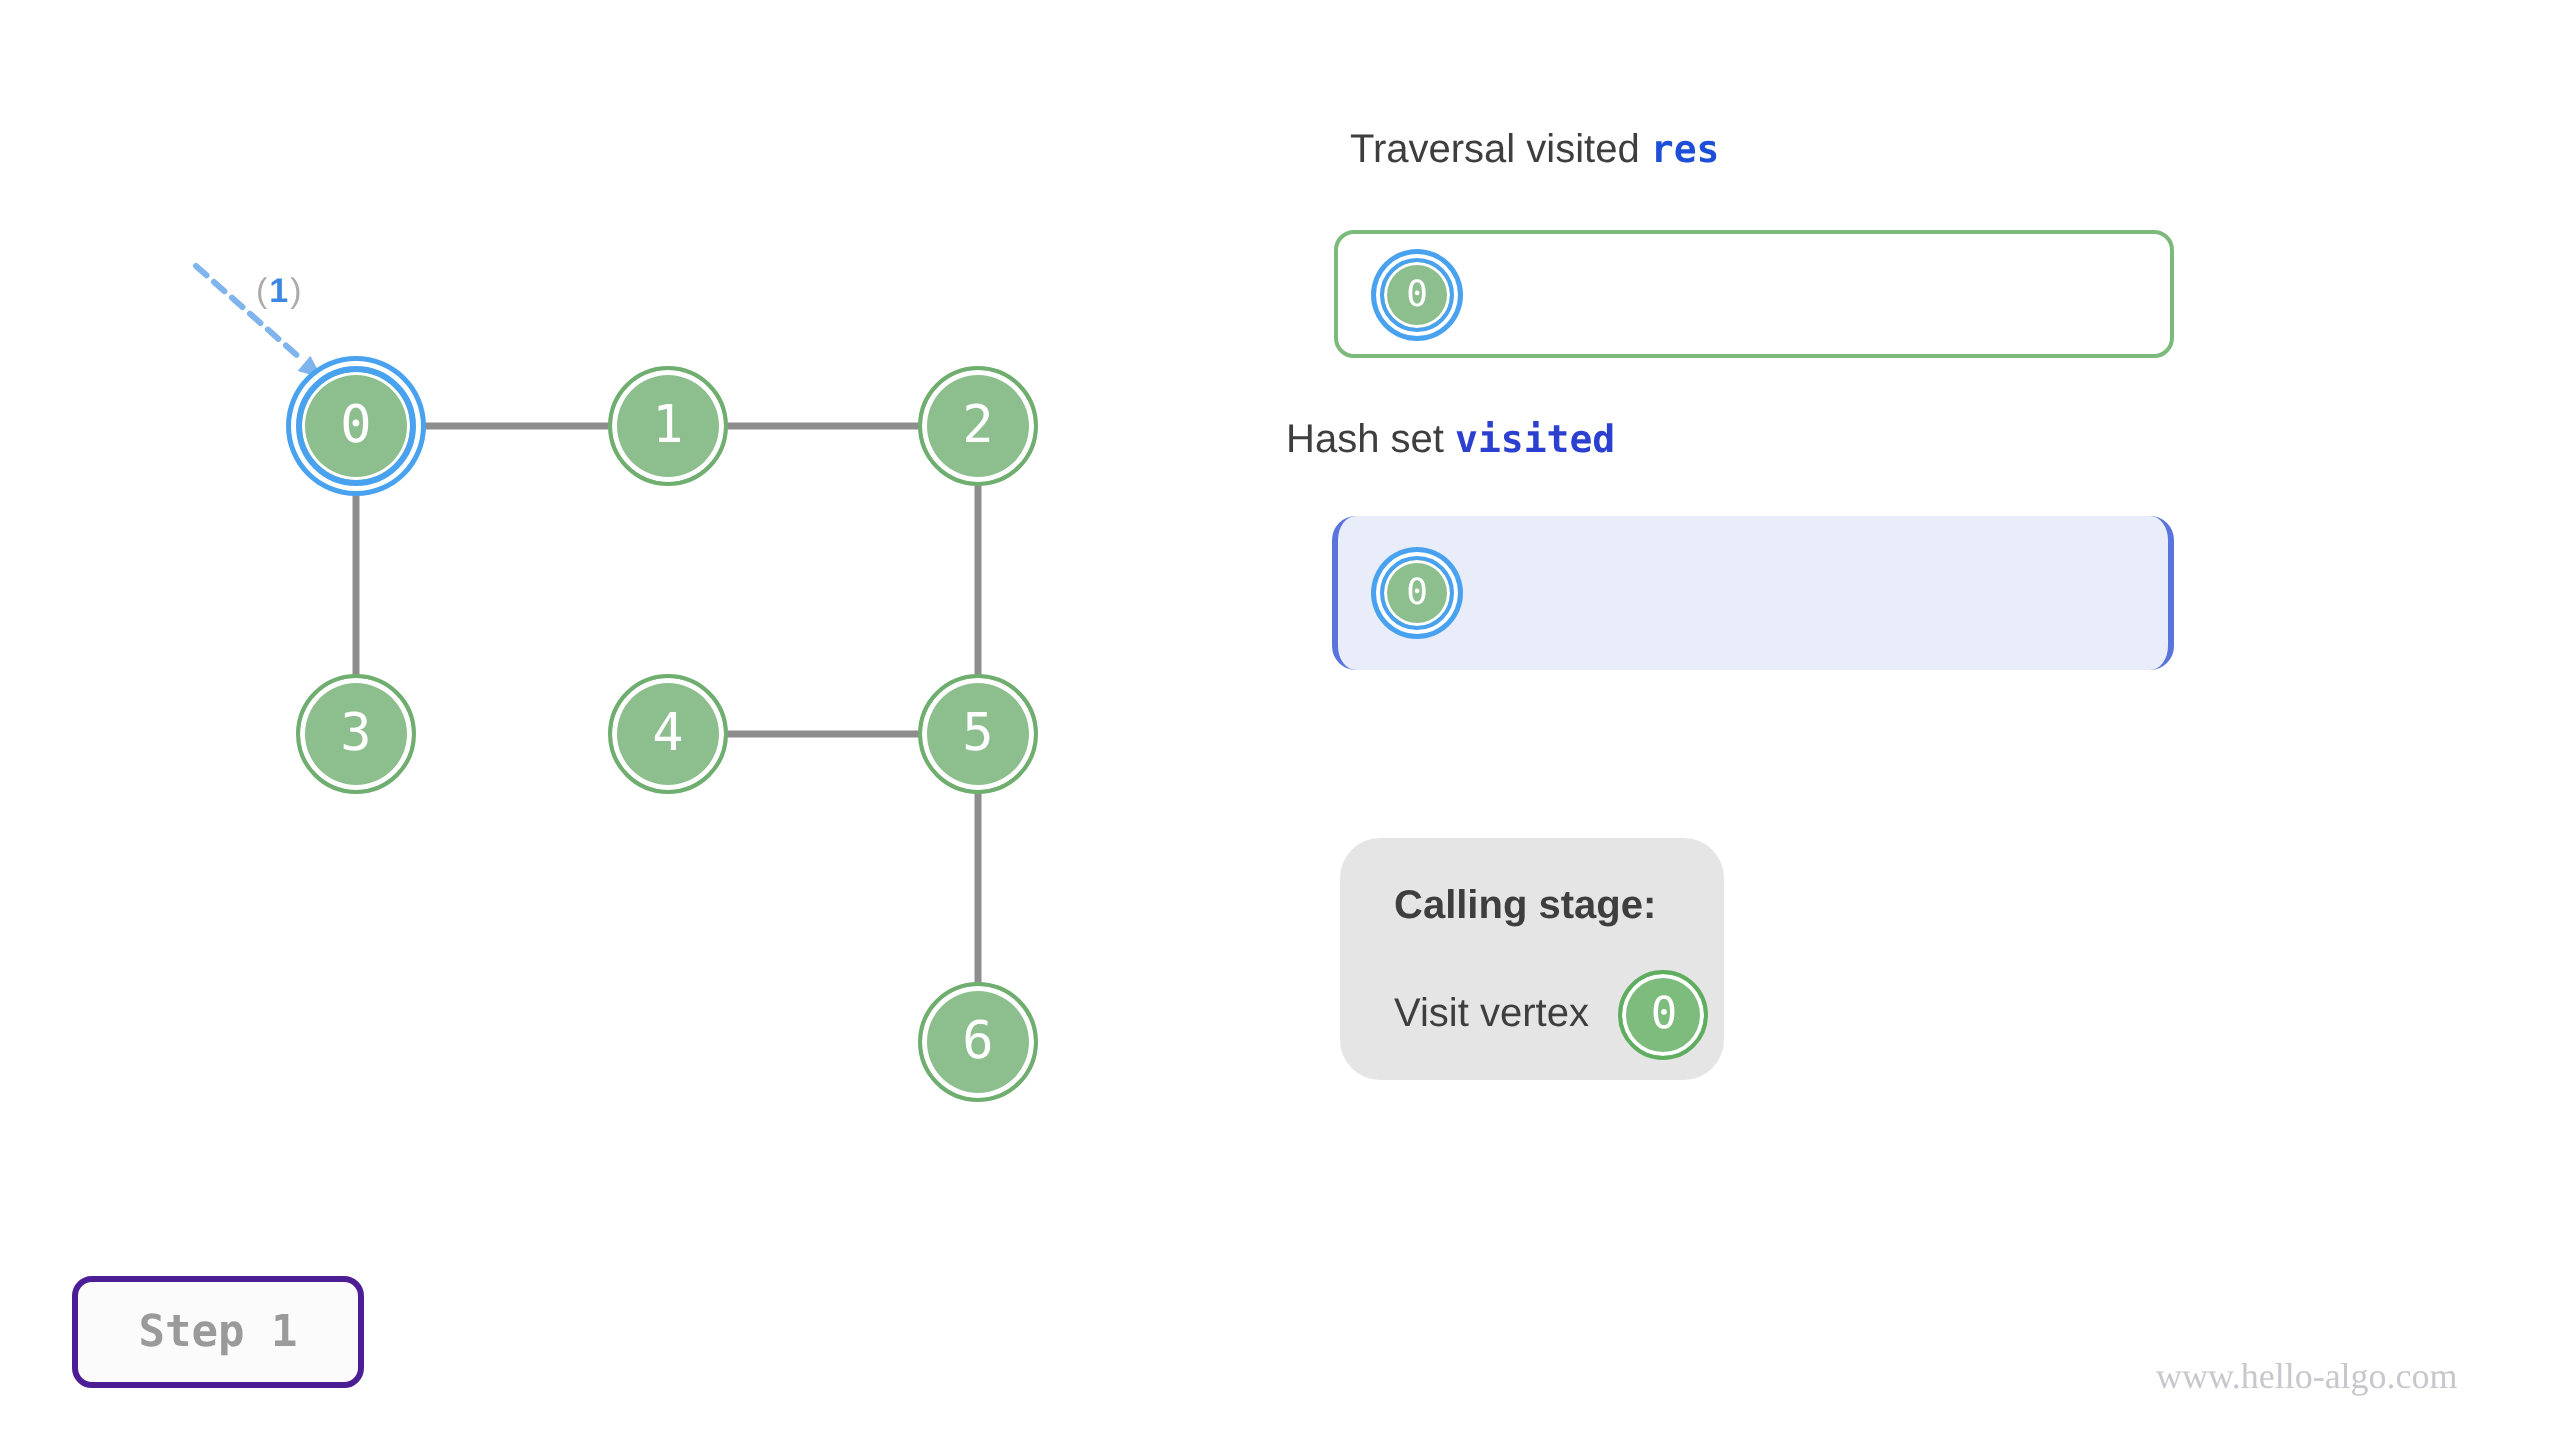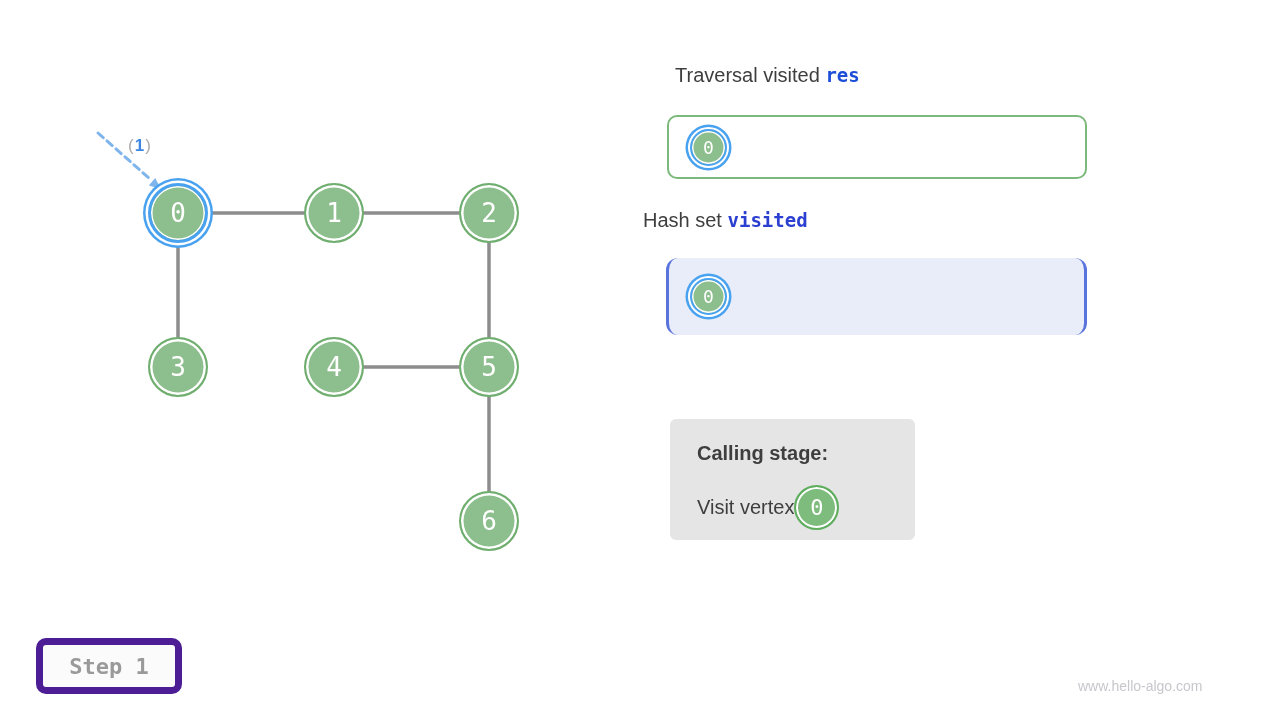--- a/index.html
+++ b/index.html
@@ -72,50 +72,50 @@
     background: #8dbe8d; border: 2.5px solid #49a2ef;
     box-shadow: inset 0 0 0 1.5px #ffffff,
                 0 0 0 2px #ffffff,
                 0 0 0 4.5px #49a2ef;
     color: #ffffff; font: 18px "DejaVu Sans Mono", monospace;
     display: flex; align-items: center; justify-content: center;
     margin-left: 6px; flex: 0 0 auto;
   }
 
   .calling-box {
-    position: absolute; left: 670px; top: 419px; width: 245px; height: 121px;
-    background: #e5e5e5; border-radius: 6px; box-sizing: border-box;
+    position: absolute; left: 670px; top: 419px; width: 192px; height: 121px;
+    background: #e5e5e5; border-radius: 20px; box-sizing: border-box;
     padding: 23px 0 0 27px; z-index: 2;
   }
   .calling-title { font-size: 20px; font-weight: bold; color: #3e3e3e; }
   .calling-row {
-    margin-top: 20px; display: flex; align-items: center; 
+    margin-top: 20px; display: flex; align-items: center; gap: 15px;
     font-size: 20px; color: #3e3e3e;
   }
   .chip-green {
     width: 41px; height: 41px; border-radius: 50%;
     background: #7ebc7e; border: 2.5px solid #5fae5f;
     box-shadow: inset 0 0 0 2px #ffffff;
     color: #ffffff; font: 22px "DejaVu Sans Mono", monospace;
     display: flex; align-items: center; justify-content: center;
     flex: 0 0 auto;
   }
 
   
   .step-badge {
     position: absolute; left: 36px; top: 638px; width: 146px; height: 56px;
-    box-sizing: border-box; border: 7px solid #4c1d95; border-radius: 10px;
+    box-sizing: border-box; border: 3px solid #4c1d95; border-radius: 10px;
     background: #fbfbfb;
     display: flex; align-items: center; justify-content: center;
     font-family: "DejaVu Sans Mono", monospace; font-weight: bold;
     font-size: 22px; color: #9a9a9a; z-index: 2;
   }
   .watermark {
     position: absolute; left: 1078px; top: 678px;
-    font-family: Liberation Sans, sans-serif; font-size: 14px;
+    font-family: Liberation Serif, serif; font-size: 18px;
     color: #c7c7cd; z-index: 2;
   }
 </style>
 </head>
 <body>
 
 <svg id="edge-layer" viewBox="0 0 1280 720" xmlns="http://www.w3.org/2000/svg">
     <line x1="489" y1="367" x2="489" y2="521" class="edge"></line>
     <line x1="334" y1="367" x2="489" y2="367" class="edge"></line>
     <line x1="489" y1="213" x2="489" y2="367" class="edge"></line>

